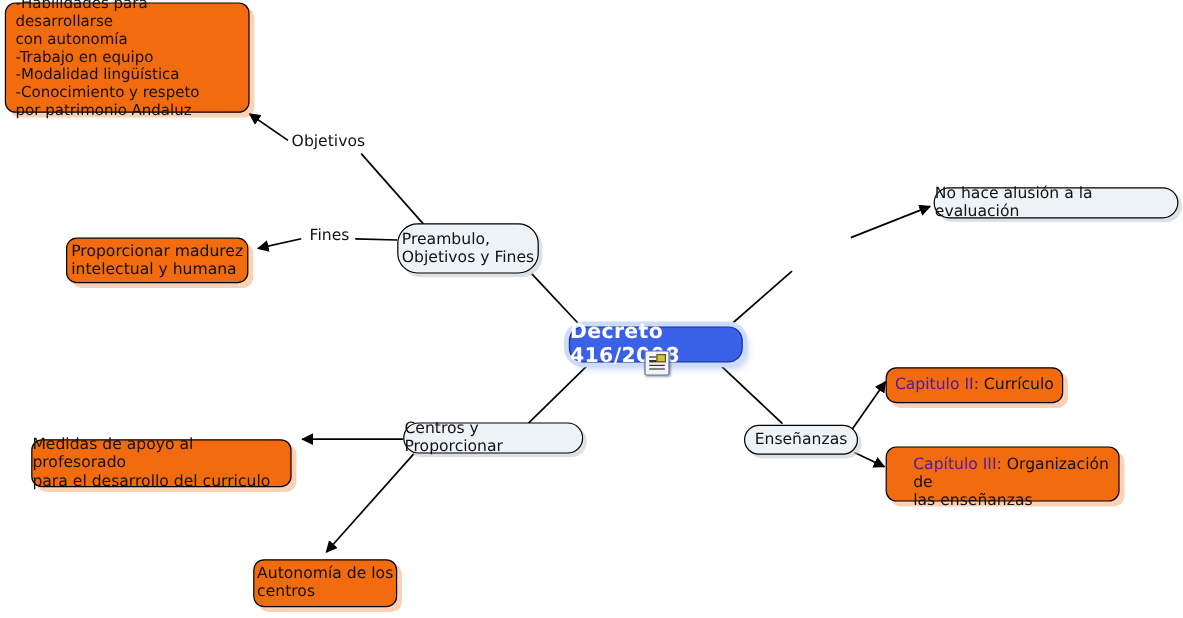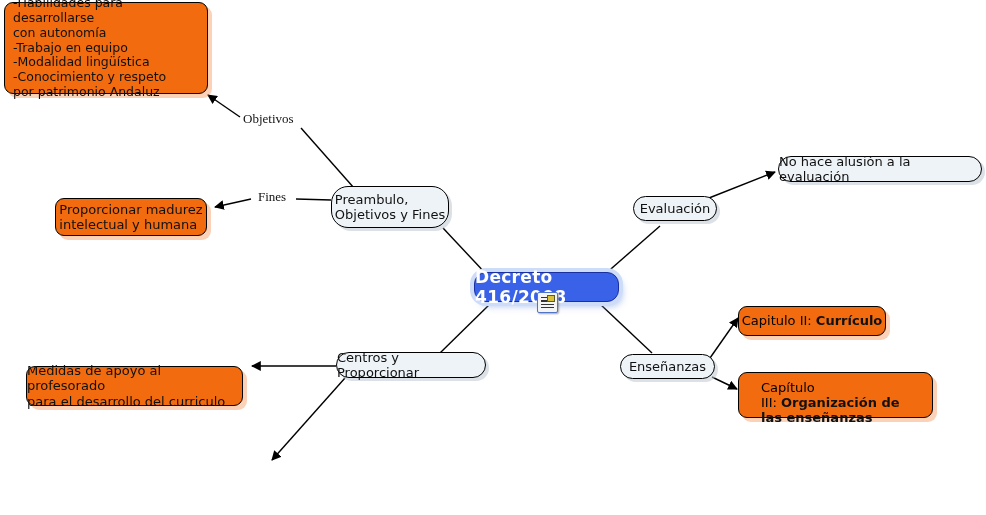--- a/index.html
+++ b/index.html
@@ -102,26 +102,25 @@
 
   
   .edge-label {
     position: absolute;
     font-size: 13px;
     color: #111111;
     background: #ffffff;
     padding: 0 2px;
     white-space: nowrap;
     z-index: 4;
-    font-family: Liberation Serif, serif;
-  }
-
-  
-  .cap-key { color: #000000; }
-  .cap-val { color: #111111; font-weight: bold; }
+  }
+
+  
+  .cap-key { color: #4c1d95; }
+  .cap-val { color: #111111; }
 </style>
 </head>
 <body>
 
 <div id="canvas">
 
   <svg id="edges" viewBox="0 0 986 515" width="986" height="515">
     <defs>
       <marker id="arrow" viewBox="0 0 10 10" refX="9" refY="5" markerWidth="7" markerHeight="7" orient="auto-start-reverse">
         <path d="M 0 0 L 10 5 L 0 10 z" fill="#000000"></path>
@@ -159,21 +158,20 @@
     <div class="thumb"></div>
     <div class="line" style="top:3.5px; width:6px;"></div>
     <div class="line" style="top:7px;  width:6px;"></div>
     <div class="line" style="top:10.5px; width:13px;"></div>
     <div class="line" style="top:13.5px; width:13px;"></div>
   </div>
 
   <div class="node branch" style="left:331px; top:186px; width:118px; height:42px;border-radius:17px;">Preambulo,
 Objetivos y Fines</div>
 
-  <div class="node branch" style="left:633px; top:196px; width:84px; height:25px;">Evaluación</div>
 
   <div class="node branch" style="left:620px; top:354px; width:95px; height:25px;">Enseñanzas</div>
 
   <div class="node branch" style="left:336px; top:352px; width:150px; height:26px;">Centros y Proporcionar</div>
 
   <div class="edge-label" style="left:241px; top:111px;">Objetivos</div>
 
   <div class="edge-label" style="left:256px; top:189px;">Fines</div>
 
   <div class="node leaf" style="left:55px; top:198px; width:152px; height:38px;">Proporcionar madurez
@@ -195,14 +193,16 @@
   <div class="node leaf" style="left:738px; top:372px; width:195px; height:46px;padding-left:22px;">
     <span style="display:block;">
       <span class="cap-key">Capítulo III:</span>&nbsp;<span class="cap-val">Organización de
 las enseñanzas</span>
     </span>
   </div>
 
   <div class="node leaf" style="left:26px; top:366px; width:217px; height:40px;">Medidas de apoyo al profesorado
 para el desarrollo del curriculo</div>
 
+  <div class="node leaf" style="left:211px; top:466px; width:120px; height:40px;">Autonomía de los
+centros</div>
 
 </div>
 
 </body></html>

